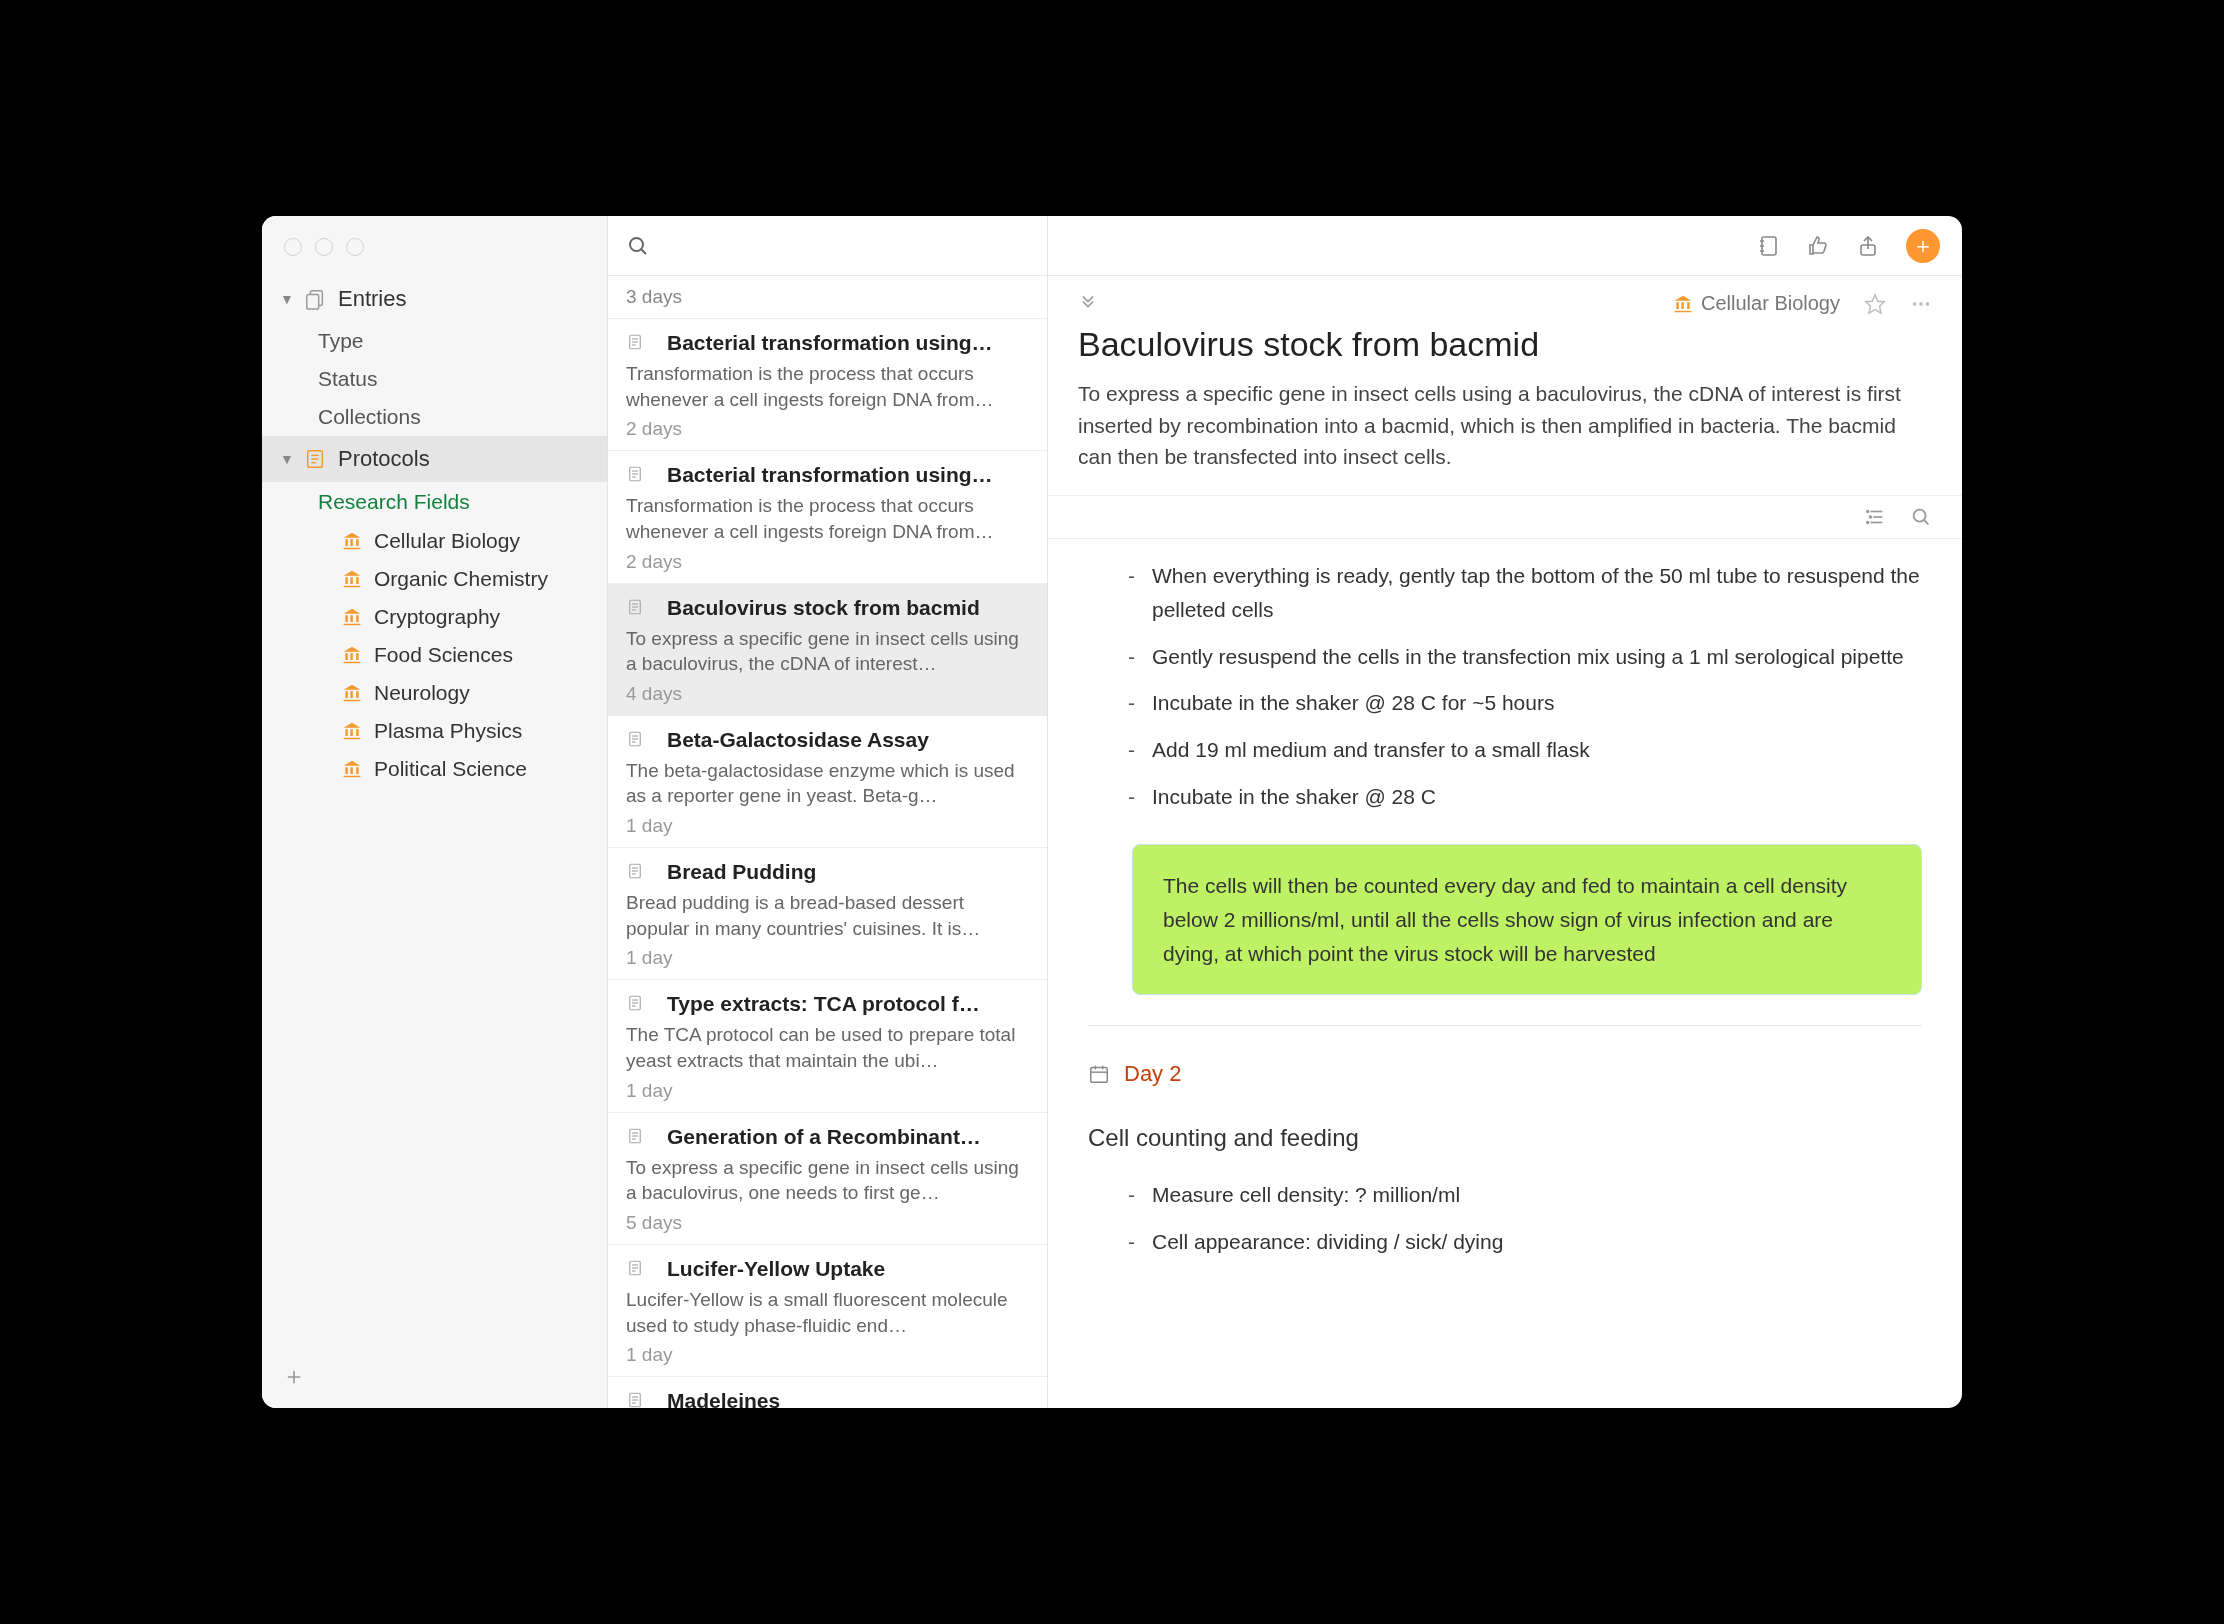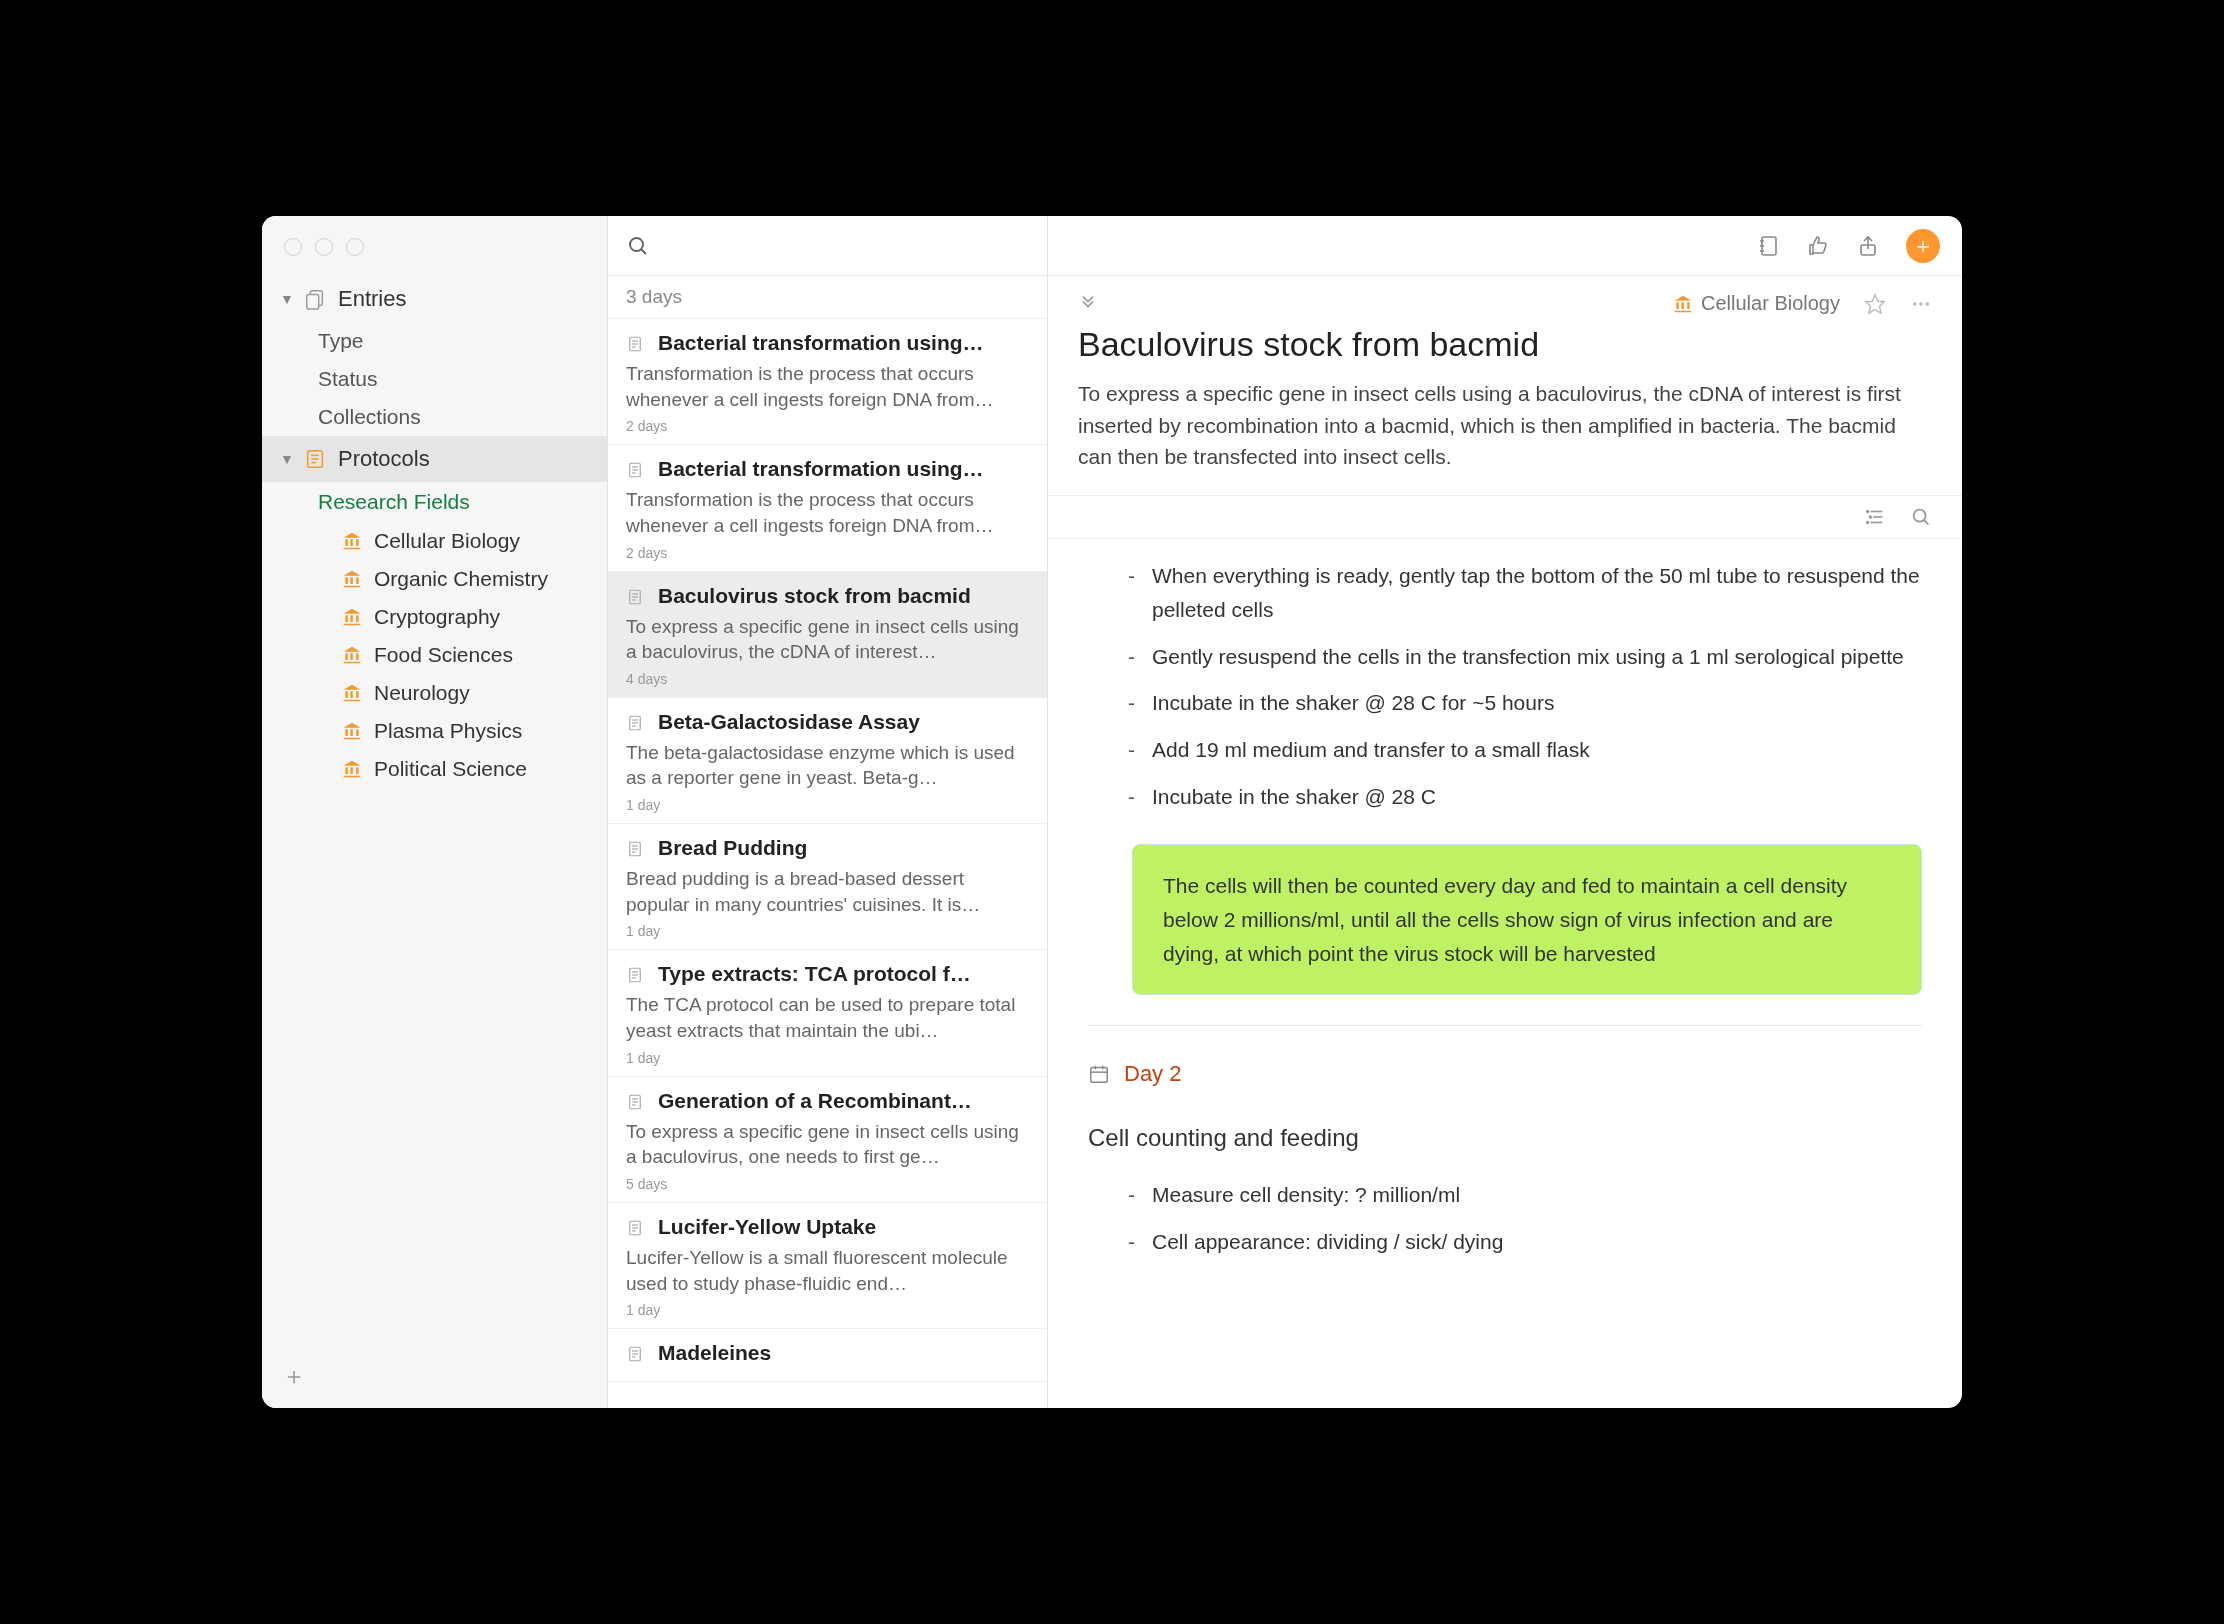--- a/index.html
+++ b/index.html
@@ -151,22 +151,22 @@
 }
 .entry-list { flex: 1; overflow: auto; }
 .entry {
   padding: 12px 18px 10px 18px;
   border-bottom: 1px solid #eee;
   cursor: pointer;
 }
 .entry.selected { background: #ececec; }
 .entry-title-row {
   display: flex;
-  align-items: flex-end;
-  gap: 14px;
+  align-items: flex-start;
+  gap: 23px;
   margin-bottom: 6px;
 }
 .entry-doc-icon {
   color: #999;
   flex-shrink: 0;
   display:flex;
 }
 .entry-title {
   font-size: 21px;
   font-weight: 700;
@@ -179,21 +179,21 @@
   font-size: 19px;
   color: #666;
   line-height: 1.35;
   display: -webkit-box;
   -webkit-line-clamp: 2;
   -webkit-box-orient: vertical;
   overflow: hidden;
   margin-bottom: 6px;
 }
 .entry-date {
-  font-size: 14px;
+  font-size: 19px;
   color: #999;
 }
 .detail-col {
   flex: 1;
   display: flex;
   flex-direction: column;
   overflow: hidden;
 }
 .doc-header {
   padding: 16px 30px 22px 30px;

